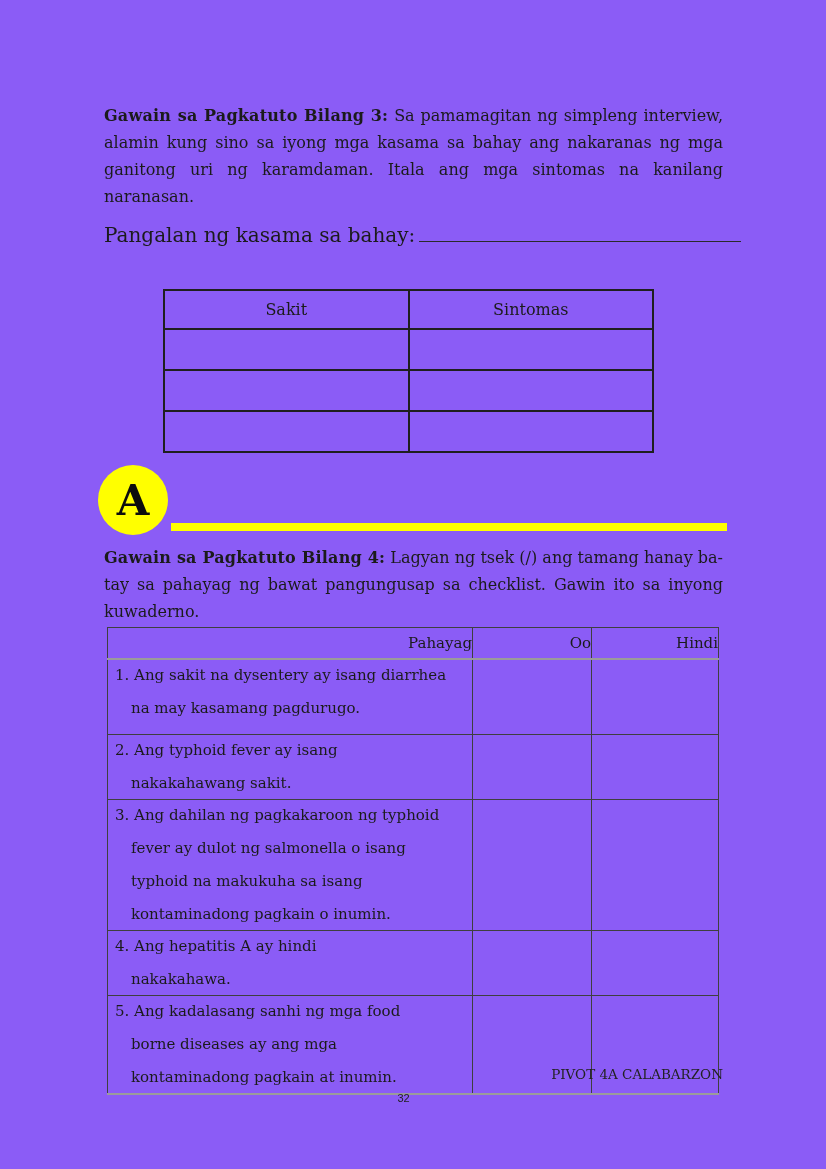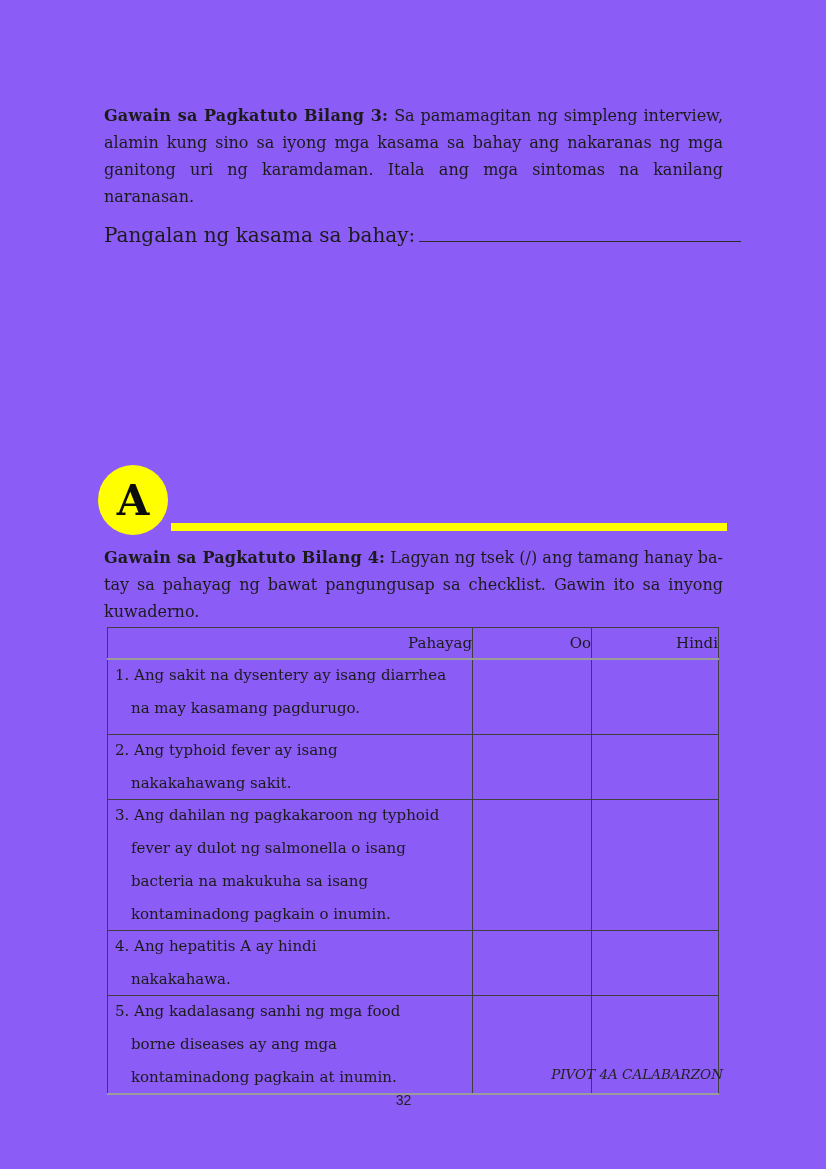--- a/index.html
+++ b/index.html
@@ -120,46 +120,67 @@
   tr.h-r4 { height: 50px; }
   tr.h-r5 { height: 75px; }
 
   
   .footer-brand {
     position: absolute;
     left: 104px;
     top: 1066px;
     width: 619px;
     text-align: right;
-    font-style: italic;
     font-size: 13.5px;
     color: #222;
   }
   .page-number {
     position: absolute;
     left: 0;
     top: 1092px;
     width: 807px;
     text-align: center;
     font-family: "Liberation Sans", sans-serif;
-    font-size: 14px;
+    font-size: 11px;
     color: #222;
   }
 </style>
 </head>
 <body>
 
 <div class="page">
 
   <p class="para" id="activity3-para"><b>Gawain sa Pagkatuto Bilang 3:</b> <span>Sa pamamagitan ng simpleng interview, alamin kung sino sa iyong mga kasama sa bahay ang nakaranas ng mga ganitong uri ng karamdaman. Itala ang mga sintomas na kanilang naranasan.</span></p>
 
   <div class="name-row">
     <span>Pangalan ng kasama sa bahay:</span><span class="blank-line"></span>
   </div>
 
+  <table class="table1">
+    <thead>
+      <tr>
+        <th>Sakit</th>
+        <th>Sintomas</th>
+      </tr>
+    </thead>
+    <tbody>
+      <tr>
+        <td></td>
+        <td></td>
+      </tr>
+      <tr>
+        <td></td>
+        <td></td>
+      </tr>
+      <tr>
+        <td></td>
+        <td></td>
+      </tr>
+    </tbody>
+  </table>
 
   <div class="badge-circle" style="background: rgb(255, 255, 0);">
     <span>A</span>
   </div>
   <div class="accent-rule" style="background: rgb(255, 255, 0);"></div>
 
   <p class="para" id="activity4-para"><b>Gawain sa Pagkatuto Bilang 4:</b> <span>Lagyan ng tsek (/) ang tamang hanay ba-tay sa pahayag ng bawat pangungusap sa checklist. Gawin ito sa inyong kuwaderno.</span></p>
 
   <table class="table2">
     <colgroup>
@@ -188,21 +209,21 @@
           <div class="line">2. Ang typhoid fever ay isang</div>
           <div class="line cont">nakakahawang sakit.</div>
         </td>
         <td></td>
         <td></td>
       </tr>
       <tr class="h-r3">
         <td class="stmt">
           <div class="line">3. Ang dahilan ng pagkakaroon ng typhoid</div>
           <div class="line cont">fever ay dulot ng salmonella o isang</div>
-          <div class="line cont">bacteria na makukuha sa isang</div>
+          <div class="line cont">typhoid na makukuha sa isang</div>
           <div class="line cont">kontaminadong pagkain o inumin.</div>
         </td>
         <td></td>
         <td></td>
       </tr>
       <tr class="h-r4">
         <td class="stmt">
           <div class="line">4. Ang hepatitis A ay hindi</div>
           <div class="line cont">nakakahawa.</div>
         </td>

